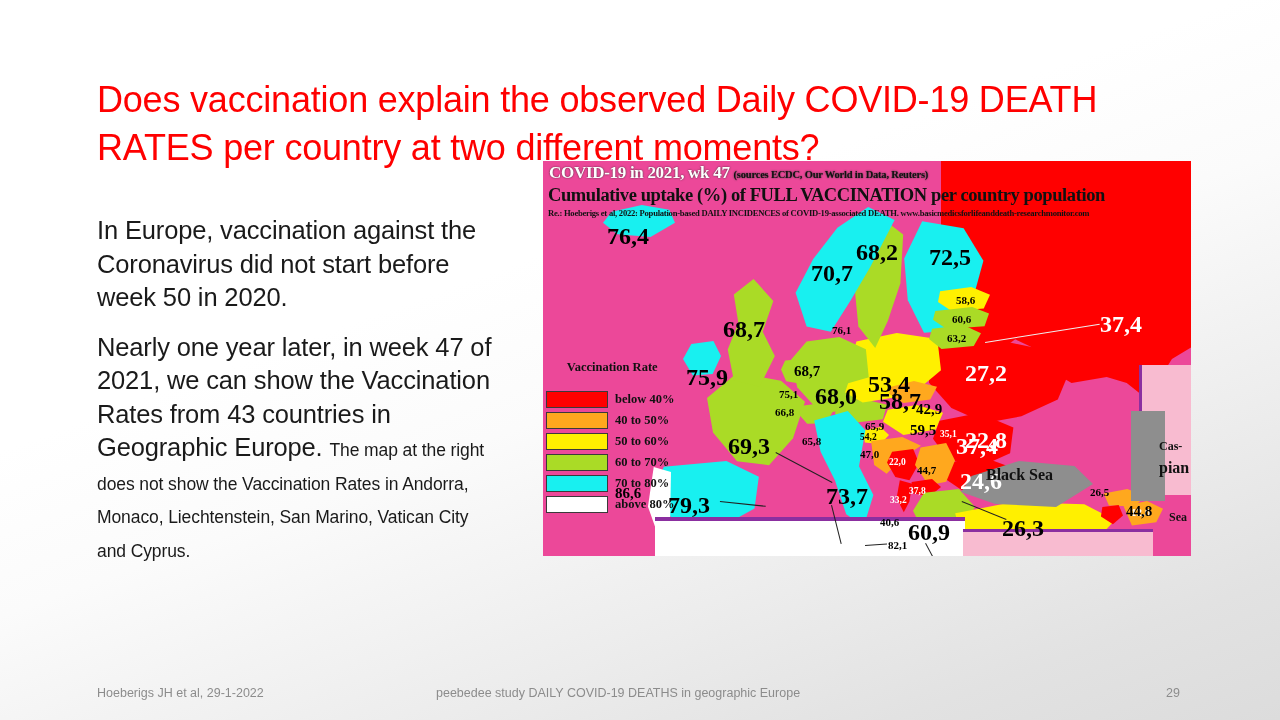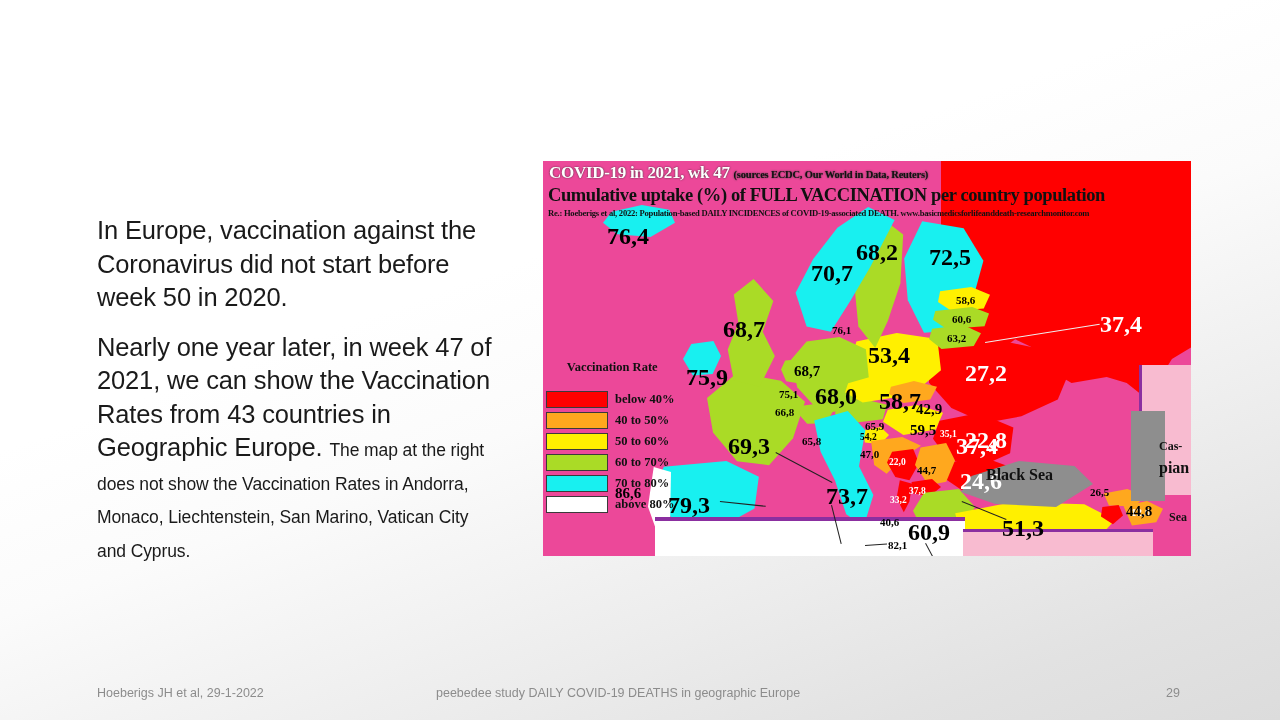--- a/index.html
+++ b/index.html
@@ -67,20 +67,21 @@
   .ft{position:absolute;top:12px;font-size:12.5px;color:#8c8c8c;}
   #ft-left{left:97px;}
   #ft-center{left:436px;}
   #ft-page{left:1166px;}
 </style>
 </head>
 <body>
 
 <div class="slide">
 
+  <h1 id="title">Does vaccination explain the observed Daily COVID-19 DEATH RATES per country at two different moments?</h1>
 
   <div id="body-text">
     <p class="para">In Europe, vaccination against the Coronavirus did not start before week 50 in 2020.</p>
     <p class="para last">
       <span>Nearly one year later, in week 47 of 2021, we can show the Vaccination Rates from 43 countries in Geographic Europe.</span>
       <span class="small">The map at the right does not show the Vaccination Rates in Andorra, Monaco, Liechtenstein, San Marino, Vatican City and Cyprus.</span>
     </p>
   </div>
 
   <div id="map">
@@ -242,21 +243,21 @@
     <div class="v big" style="left:64px;top:62px;">76,4</div>
     <div class="v big" style="left:268px;top:99px;">70,7</div>
     <div class="v big" style="left:313px;top:78px;">68,2</div>
     <div class="v big" style="left:386px;top:83px;">72,5</div>
     <div class="v big" style="left:180px;top:155px;">68,7</div>
     <div class="v big" style="left:143px;top:203px;">75,9</div>
     <div class="v sm" style="left:289px;top:163px;">76,1</div>
     <div class="v sm" style="left:413px;top:133px;">58,6</div>
     <div class="v sm" style="left:409px;top:152px;">60,6</div>
     <div class="v sm" style="left:404px;top:171px;">63,2</div>
-    <div class="v big" style="left:325px;top:181px;">53,4</div>
+    <div class="v big" style="left:325px;top:210px;">53,4</div>
     <div class="v big w" style="left:422px;top:199px;">27,2</div>
     <div class="v big w" style="left:557px;top:150px;">37,4</div>
     <div class="lead w" style="left:442px;top:181px;width:116px;transform:rotate(-9deg);"></div>
     <div class="v big w" style="left:422px;top:266px;">22,8</div>
     <div class="v sm" style="left:236px;top:227px;">75,1</div>
     <div class="v mid" style="left:251px;top:202px;">68,7</div>
     <div class="v big" style="left:272px;top:222px;">68,0</div>
     <div class="v big" style="left:336px;top:227px;">58,7</div>
     <div class="v mid" style="left:373px;top:240px;">42,9</div>
     <div class="v sm" style="left:232px;top:245px;">66,8</div>
@@ -277,21 +278,21 @@
     <div class="v big" style="left:365px;top:358px;">60,9</div>
     <div class="lead" style="left:383px;top:382px;width:26px;transform:rotate(62deg);"></div>
     <div class="v big" style="left:283px;top:322px;">73,7</div>
     <div class="lead" style="left:289px;top:322px;width:64px;transform:rotate(-152deg);"></div>
     <div class="lead" style="left:289px;top:344px;width:40px;transform:rotate(76deg);"></div>
     <div class="v sm" style="left:345px;top:378px;">82,1</div>
     <div class="lead" style="left:322px;top:384px;width:22px;transform:rotate(-4deg);"></div>
     <div class="v big" style="left:125px;top:331px;">79,3</div>
     <div class="v mid" style="left:72px;top:324px;">86,6</div>
     <div class="lead" style="left:177px;top:340px;width:46px;transform:rotate(6deg);"></div>
-    <div class="v big" style="left:459px;top:354px;">51,3</div>
+    <div class="v big" style="left:459px;top:354px;">26,3</div>
     <div class="lead" style="left:419px;top:340px;width:48px;transform:rotate(22deg);"></div>
     <div class="v sm" style="left:547px;top:325px;">26,5</div>
     <div class="v sm w" style="left:588px;top:345px;">12,6</div>
     <div class="v mid" style="left:583px;top:342px;">44,8</div>
 
   </div>
 
   <div id="footer">
     <span class="ft" id="ft-left">Hoeberigs JH et al, 29-1-2022</span>
     <span class="ft" id="ft-center">peebedee study DAILY COVID-19 DEATHS in geographic Europe</span>

